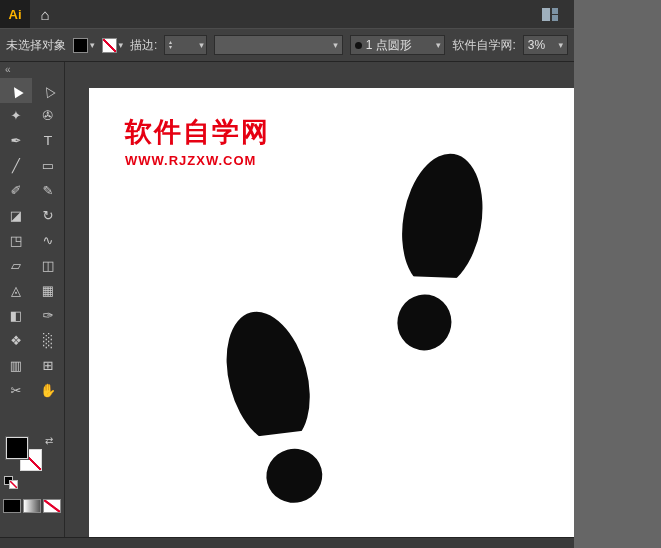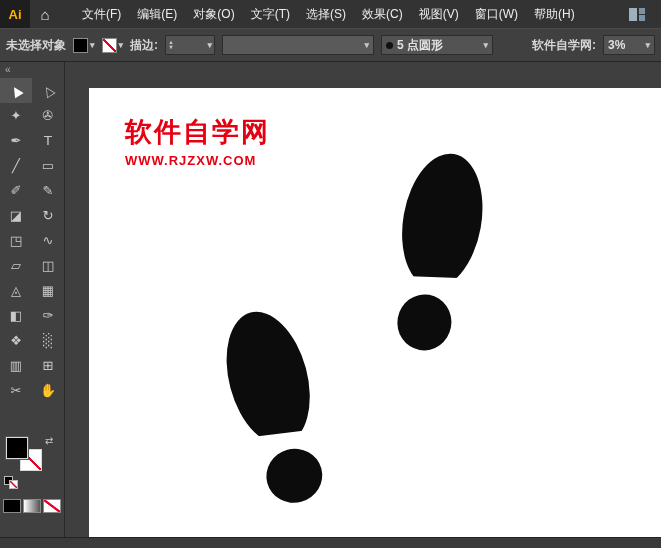--- a/index.html
+++ b/index.html
@@ -1,17 +1,17 @@
 <!DOCTYPE html>
 <html><head>
 <meta charset="utf-8">
 <style>
   html,body { margin:0; padding:0; background:#666; }
   .app {
-    position:relative; width:661px; height:548px; overflow:hidden;
+    position:relative; width:574px; height:548px; overflow:hidden;
     background:#3f3f3f; font-family:"Liberation Sans", sans-serif;
     -webkit-font-smoothing:antialiased; user-select:none;
   }
   
   .menubar {
     position:absolute; top:0; left:0; right:0; height:28px;
     background:#333333; display:flex; align-items:center; border-bottom:1px solid #262626;
   }
   .ai-logo {
     width:30px; height:28px; background:#1e1e1e; color:#ffb400;
@@ -21,21 +21,21 @@
   .menus { display:flex; margin-left:14px; }
   .menu-item { padding:0 8px; font-size:12px; color:#ececec; line-height:28px; white-space:nowrap; }
   .ws-switcher { margin-left:auto; margin-right:16px; display:flex; gap:2px; align-items:center; }
   .ws-a { width:8px; height:13px; background:#9fb0bd; }
   .ws-col { display:flex; flex-direction:column; gap:1px; }
   .ws-b { width:6px; height:6px; background:#7d93a4; }
   
   .controlbar {
     position:absolute; top:28px; left:0; right:0; height:34px; box-sizing:border-box;
     background:#404040; border-top:1px solid #4c4c4c; border-bottom:1px solid #242424;
-    display:flex; align-items:center; padding:0 6px; gap:7px;font-weight:bold;
+    display:flex; align-items:center; padding:0 6px; gap:7px;
   }
   .cb-label { font-size:12px; color:#d6d6d6; white-space:nowrap; }
   .swatch-combo { display:flex; align-items:center; gap:2px; }
   .sw { width:15px; height:15px; border:1px solid #8b8b8b; box-sizing:border-box; }
   .sw.fill { background:#000; }
   .sw.none {
     background:
       linear-gradient(to top right, rgba(0,0,0,0) 44%, #e4002b 45%, #e4002b 55%, rgba(0,0,0,0) 56%),
       #fff;
   }
@@ -121,31 +121,20 @@
   .statusbar { position:absolute; left:0; right:0; bottom:0; height:10px; background:#3a3a3a; border-top:1px solid #232323; }
 </style>
 </head>
 <body>
 
 <div class="app">
 
   <header class="menubar">
     <div class="ai-logo">Ai</div>
     <div class="home-btn">⌂</div>
-    <nav class="menus">
-      <span class="menu-item">文件(F)</span>
-      <span class="menu-item">编辑(E)</span>
-      <span class="menu-item">对象(O)</span>
-      <span class="menu-item">文字(T)</span>
-      <span class="menu-item">选择(S)</span>
-      <span class="menu-item">效果(C)</span>
-      <span class="menu-item">视图(V)</span>
-      <span class="menu-item">窗口(W)</span>
-      <span class="menu-item">帮助(H)</span>
-    </nav>
     <div class="ws-switcher">
       <div class="ws-a"></div>
       <div class="ws-col">
         <div class="ws-b"></div>
         <div class="ws-b"></div>
       </div>
     </div>
   </header>
 
   <div class="controlbar">
@@ -165,21 +154,21 @@
         <span>▾</span>
       </span>
       <span class="field"></span>
       <span class="chev">▾</span>
     </div>
     <div class="dd profile">
       <span class="chev">▾</span>
     </div>
     <div class="dd brush">
       <span class="brush-dot"></span>
-      <span>5 点圆形</span>
+      <span>1 点圆形</span>
       <span class="chev">▾</span>
     </div>
     <span class="cb-label opacity-label">软件自学网:</span>
     <div class="dd opacity">
       <span>3%</span>
       <span class="chev">▾</span>
     </div>
   </div>
 
 

